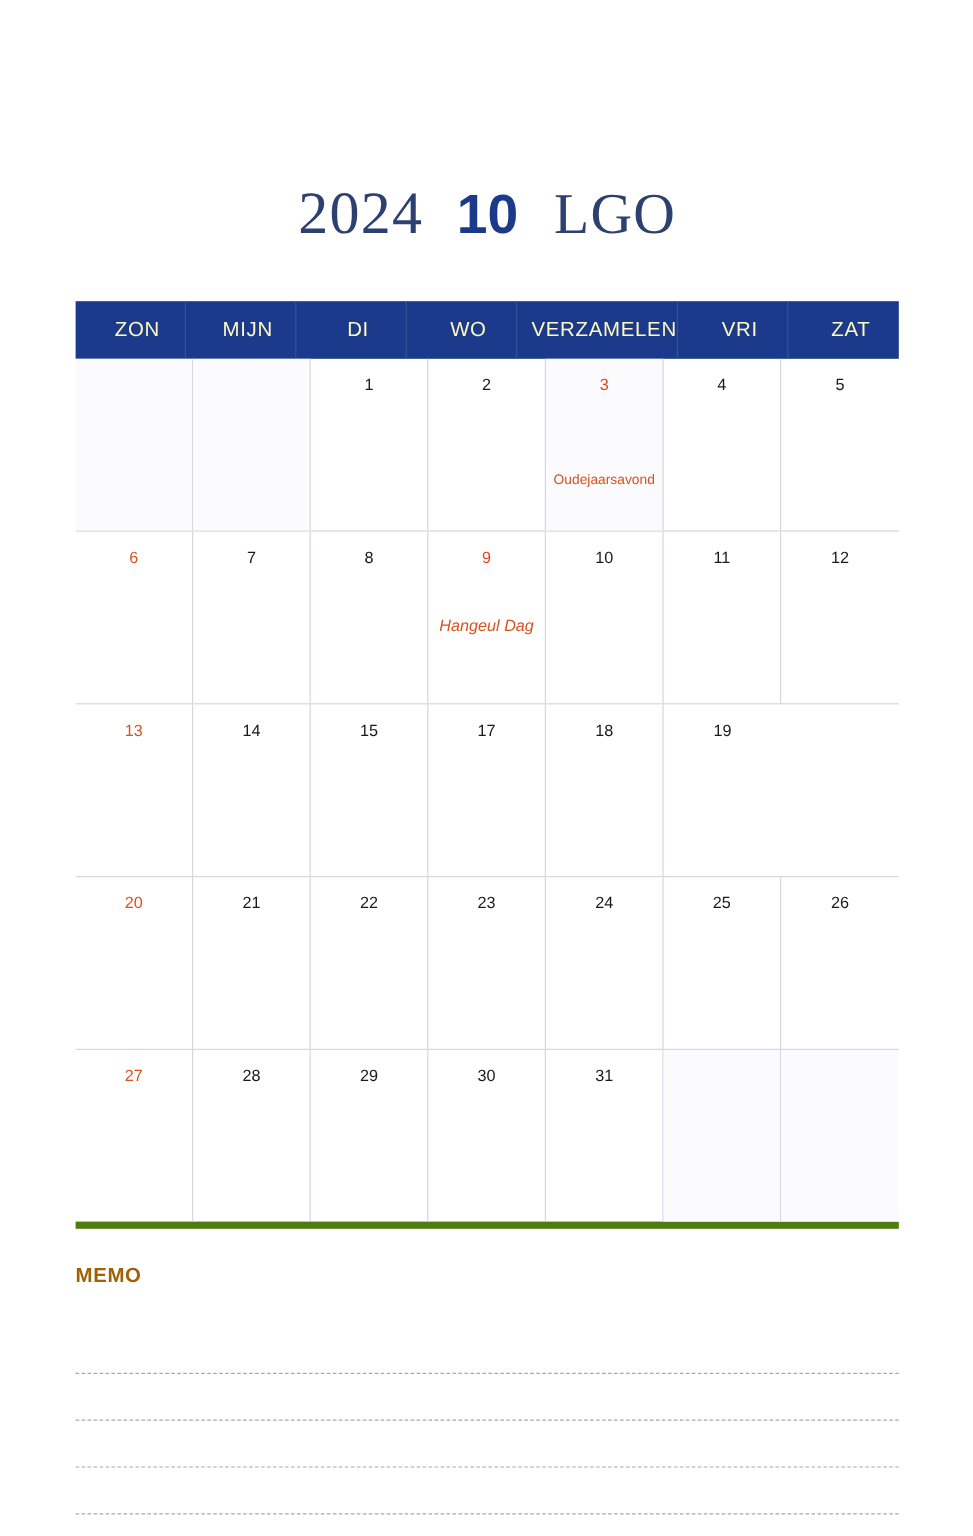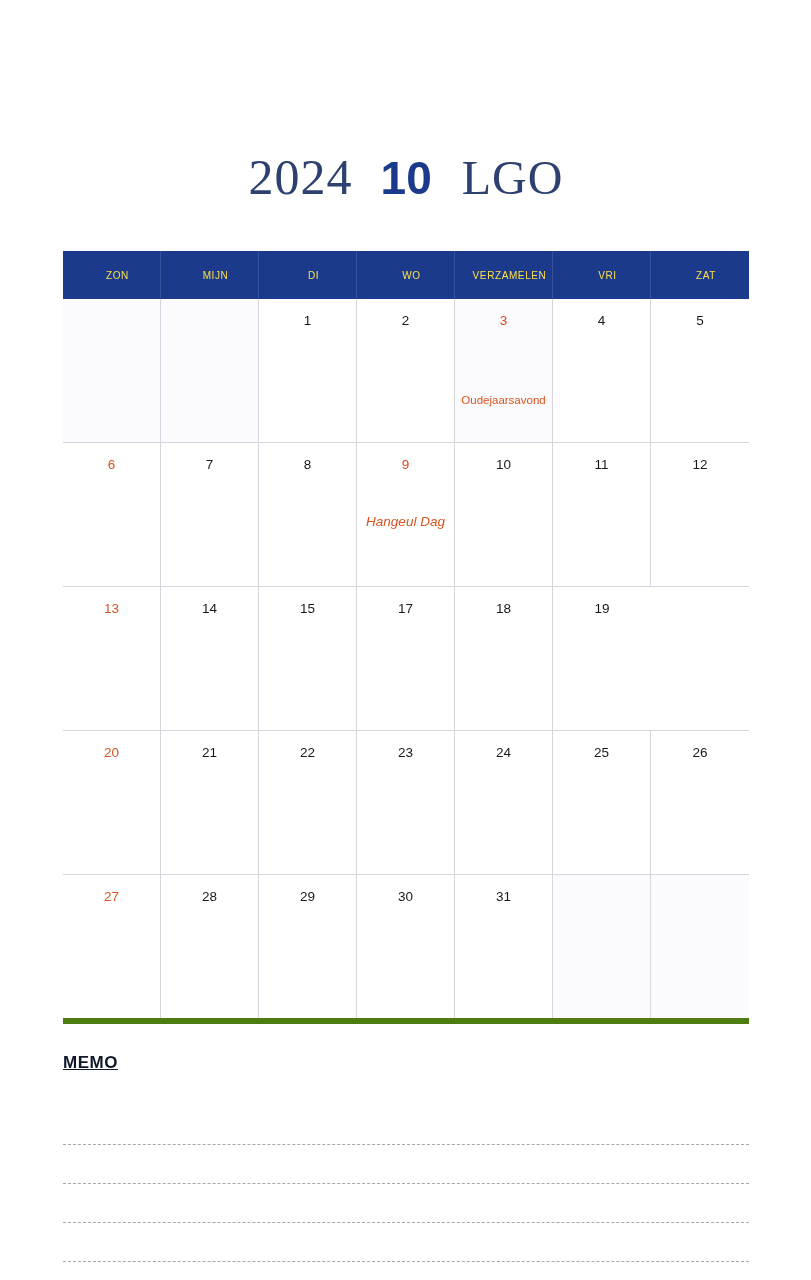--- a/index.html
+++ b/index.html
@@ -70,22 +70,22 @@
   .head-row {
     display: grid;
     grid-template-columns: repeat(7, 1fr);
     background: #1b3a8c;
     height: 48px;
   }
   .head-cell {
     display: flex;
     align-items: center;
     justify-content: center;
-    color: #fde047;
-    font-size: 10px;
+    color: #fef9c3;
+    font-size: 17px;
     letter-spacing: 0.6px;
     border-right: 1px solid #34529c;
     box-sizing: border-box;
     padding-left: 12px;
   }
   .head-cell:last-child { border-right: none; text-align: right; }
 
   .week-row {
     display: grid;
     grid-template-columns: repeat(7, 1fr);
@@ -127,23 +127,22 @@
     font-style: italic;
   }
 
   
   .memo-title {
     position: absolute;
     left: 63px;
     top: 1053px;
     font-size: 17px;
     font-weight: 700;
-    color: #0f172a;
+    color: #a16207;
     letter-spacing: 0.5px;
-    text-decoration: underline;
   }
   .memo-lines {
     position: absolute;
     left: 63px;
     top: 1106px;
     width: 686px;
   }
   .memo-line {
     height: 38px;
     border-bottom: 1px dashed #a8a8a8;

